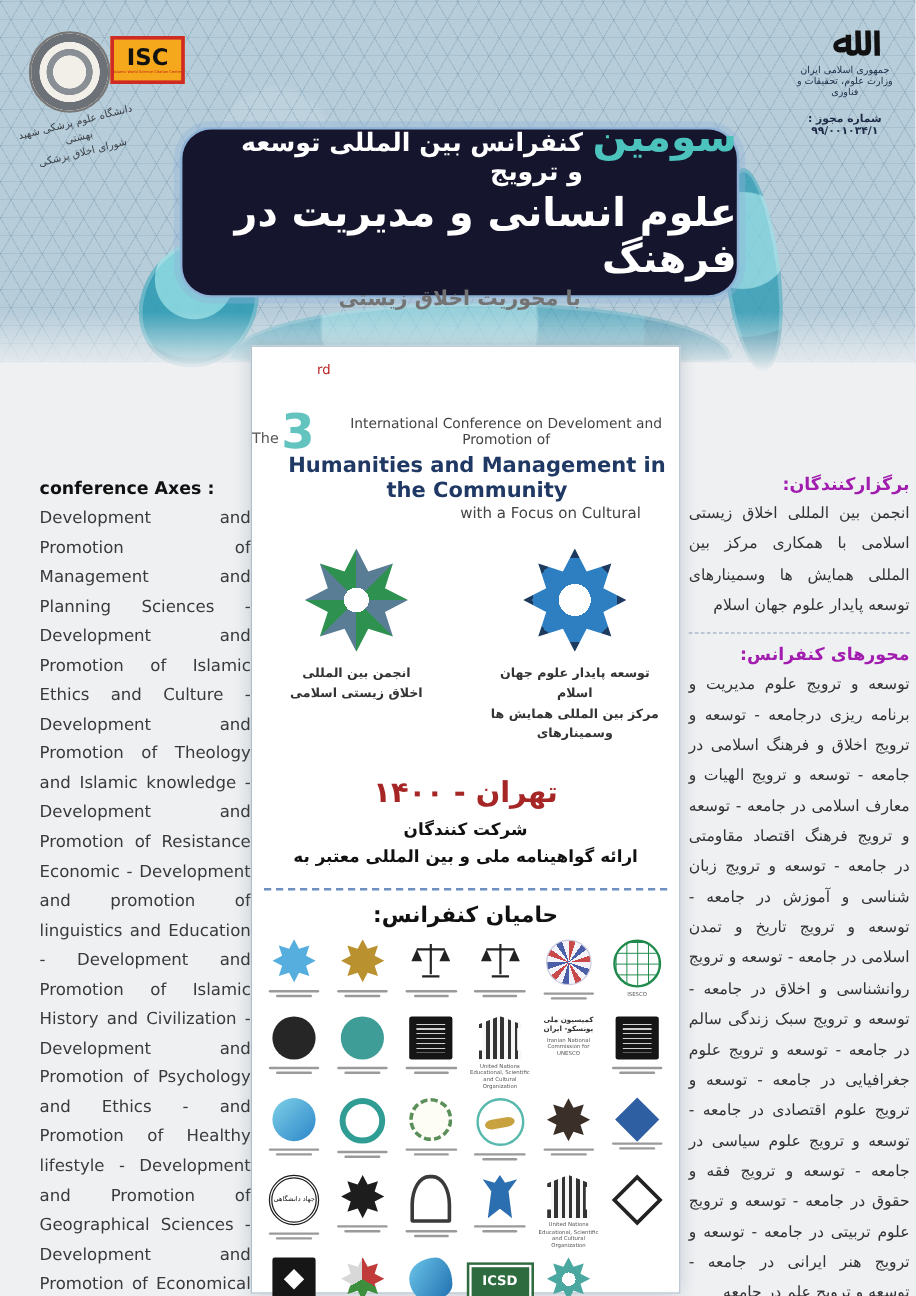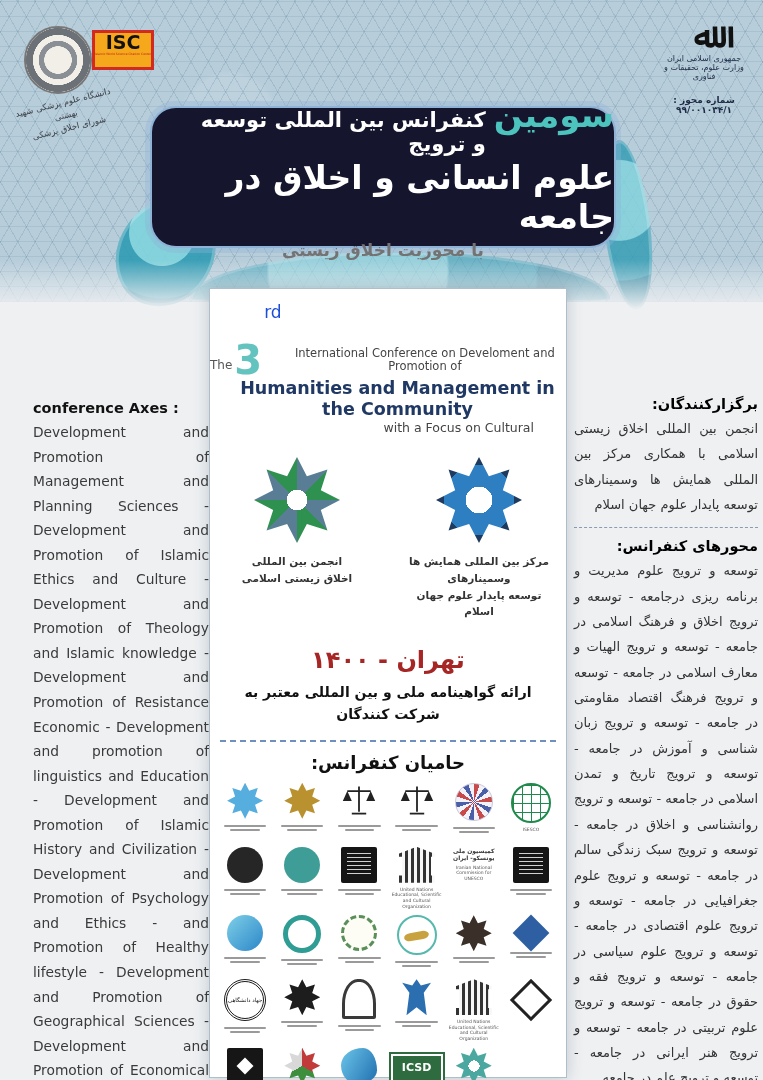--- a/index.html
+++ b/index.html
@@ -20,21 +20,21 @@
   .blob-left{left:118px;top:196px;width:96px;height:112px;transform:rotate(18deg);}
   .blob-right{left:604px;top:140px;width:46px;height:170px;transform:rotate(-8deg);opacity:.8;}
   .blob-bottom{left:190px;top:252px;width:420px;height:52px;opacity:.55;border-radius:50%/90% 90% 10% 10%;}
 
   
   .uni-seal{position:absolute;left:24px;top:26px;width:64px;height:64px;border-radius:50%;
     background:radial-gradient(circle,#f2efe8 0 30%,#8a8f96 31% 42%,#f2efe8 43% 55%,#6c7178 56% 70%,#f2efe8 71%);
     border:2px solid #777;}
   .uni-cap{position:absolute;left:6px;top:96px;width:120px;font-size:8.5px;color:#3a3f45;text-align:center;transform:rotate(-14deg);line-height:1.5;}
   .isc-box{position:absolute;left:92px;top:30px;width:56px;height:34px;background:#f5a81c;border:3px solid #cf2b24;
-    display:flex;flex-direction:column;align-items:center;}
+    display:flex;flex-direction:column;align-items:center;justify-content:center;}
   .isc-txt{font-weight:bold;font-size:19px;color:#111;line-height:1;}
   .isc-sub{font-size:3px;color:#c01f1a;white-space:nowrap;}
   .gov-logo{position:absolute;left:652px;top:18px;width:104px;text-align:center;color:#1d2a45;}
   .gov-emblem{font-size:34px;line-height:1;color:#111;font-weight:bold;}
   .gov-l1{font-size:8px;margin-top:2px;}
   .gov-l2{font-size:8px;}
   .gov-lic{font-size:9px;margin-top:14px;font-weight:bold;direction:rtl;}
 
   
   .banner{position:absolute;left:152px;top:108px;width:462px;height:138px;background:#15152e;
@@ -47,21 +47,21 @@
   .bn-l3{color:#737373;font-size:17px;font-weight:bold;margin-top:4px;}
 
   
   .card{position:absolute;left:209px;top:288px;width:356px;height:788px;background:#fff;
     border:1px solid #aebfcc;box-shadow:0 0 14px rgba(60,80,100,.25);z-index:2;
     display:flex;flex-direction:column;align-items:stretch;}
   .en-head{margin-top:14px;text-align:center;line-height:1.15;}
   .en-row{display:flex;align-items:flex-end;justify-content:center;gap:2px;}
   .en-the{font-size:12px;color:#555;padding-bottom:4px;}
   .en-num{font-size:40px;font-weight:bold;color:#63c3bf;line-height:.8;}
-  .en-ord{font-size:17px;color:#1d4ed8;align-self:flex-start;}
+  .en-ord{font-size:11px;color:#b91c1c;align-self:flex-start;}
   .en-line1{font-size:11.5px;color:#444;padding-bottom:3px;margin-top:44px;}
   .en-line2{font-size:17.5px;font-weight:bold;color:#1f3864;margin-top:2px;padding-left:19px;}
   .en-line3{font-size:12.5px;color:#444;text-align:right;margin:2px 32px 0 0;}
 
   .org-row{display:flex;justify-content:center;gap:32px;margin-top:22px;}
   .org{display:flex;flex-direction:column;align-items:center;width:150px;}
   .cp8{clip-path:polygon(100% 50%,77.7% 61.5%,85.4% 85.4%,61.5% 77.7%,50% 100%,38.5% 77.7%,14.6% 85.4%,22.3% 61.5%,0% 50%,22.3% 38.5%,14.6% 14.6%,38.5% 22.3%,50% 0%,61.5% 22.3%,85.4% 14.6%,77.7% 38.5%);}
   .org-logo1{width:86px;height:86px;background:
       radial-gradient(circle,#fff 0 17%,transparent 17%),
       conic-gradient(#5a7d96 0 45deg,#2e9150 45deg 90deg,#5a7d96 90deg 135deg,#2e9150 135deg 180deg,#5a7d96 180deg 225deg,#2e9150 225deg 270deg,#5a7d96 270deg 315deg,#2e9150 315deg 360deg);}
@@ -114,21 +114,21 @@
   .sp-cap{margin-top:4px;width:100%;font-size:4.5px;line-height:1.25;color:#555;text-align:center;}
   .squig{display:block;height:2px;background:#9a9a9a;border-radius:1px;margin:2px auto 0 auto;width:78%;}
   .squig.s2{width:55%;}
   .en-sub{font-size:4.5px;color:#555;direction:ltr;}
 
   
   .left-col{position:absolute;left:33px;top:400px;width:176px;color:#3a3a3a;}
   .lc-title{font-size:14.5px;font-weight:bold;color:#111;}
   .lc-body{margin-top:4px;font-size:13.8px;line-height:1.78;text-align:justify;}
   .right-col{position:absolute;left:574px;top:396px;width:184px;direction:rtl;color:#333;}
-  .rc-title{font-size:14.5px;font-weight:bold;color:#000000;}
+  .rc-title{font-size:14.5px;font-weight:bold;color:#a21caf;}
   .rc-body{margin-top:4px;font-size:13px;line-height:1.95;text-align:justify;}
   .rc-sep{border-top:1.5px dashed #8a9bb5;margin:10px 0;}
 </style>
 </head>
 <body>
 
 <div id="poster">
 
   <div class="tile-bg"></div>
   <div class="deco-blob blob-left"></div>
@@ -151,21 +151,21 @@
     <div class="gov-l1">جمهوری اسلامی ایران</div>
     <div class="gov-l2">وزارت علوم، تحقیقات و فناوری</div>
     <div class="gov-lic">شماره مجوز : ۹۹/۰۰۱۰۳۴/۱</div>
   </div>
 
   <div class="banner">
     <div class="bn-l1">
       <span class="bn-accent">سومین</span>
       <span class="bn-rest">کنفرانس بین المللی توسعه و ترویج</span>
     </div>
-    <div class="bn-l2">علوم انسانی و اخلاق در جامعه</div>
+    <div class="bn-l2">علوم انسانی و مدیریت در فرهنگ</div>
     <div class="bn-l3">با محوریت اخلاق زیستی</div>
   </div>
 
   <div class="card">
     <div class="en-head">
       <div class="en-row">
         <span class="en-the">The</span>
         <span class="en-num">3</span>
         <span class="en-ord">rd</span>
         <span class="en-line1">International Conference on Develoment and Promotion of</span>
@@ -178,30 +178,30 @@
       <div class="org">
         <div class="org-logo1 cp8"></div>
         <div class="org-cap">
           <div>انجمن بین المللی</div>
           <div>اخلاق زیستی اسلامی</div>
         </div>
       </div>
       <div class="org">
         <div class="org-logo2 cp8"></div>
         <div class="org-cap">
+          <div>توسعه پایدار علوم جهان اسلام</div>
           <div>مرکز بین المللی همایش ها وسمینارهای</div>
-          <div>توسعه پایدار علوم جهان اسلام</div>
         </div>
       </div>
     </div>
 
     <div class="city-year">تهران - ۱۴۰۰</div>
     <div class="cert">
+      <div>شرکت کنندگان</div>
       <div>ارائه گواهینامه ملی و بین المللی معتبر به</div>
-      <div>شرکت کنندگان</div>
     </div>
     <div class="dash-sep"></div>
     <div class="sp-title">حامیان کنفرانس:</div>
     <div class="sp-grid" id="sponsor-grid">
         <div class="sp-cell">
           <div class="sp-icon shp-star8 cp8" style="--c: #55aede;"></div>
           <div class="sp-cap">
             <i class="squig"></i>
             <i class="squig s2"></i>
           </div>

